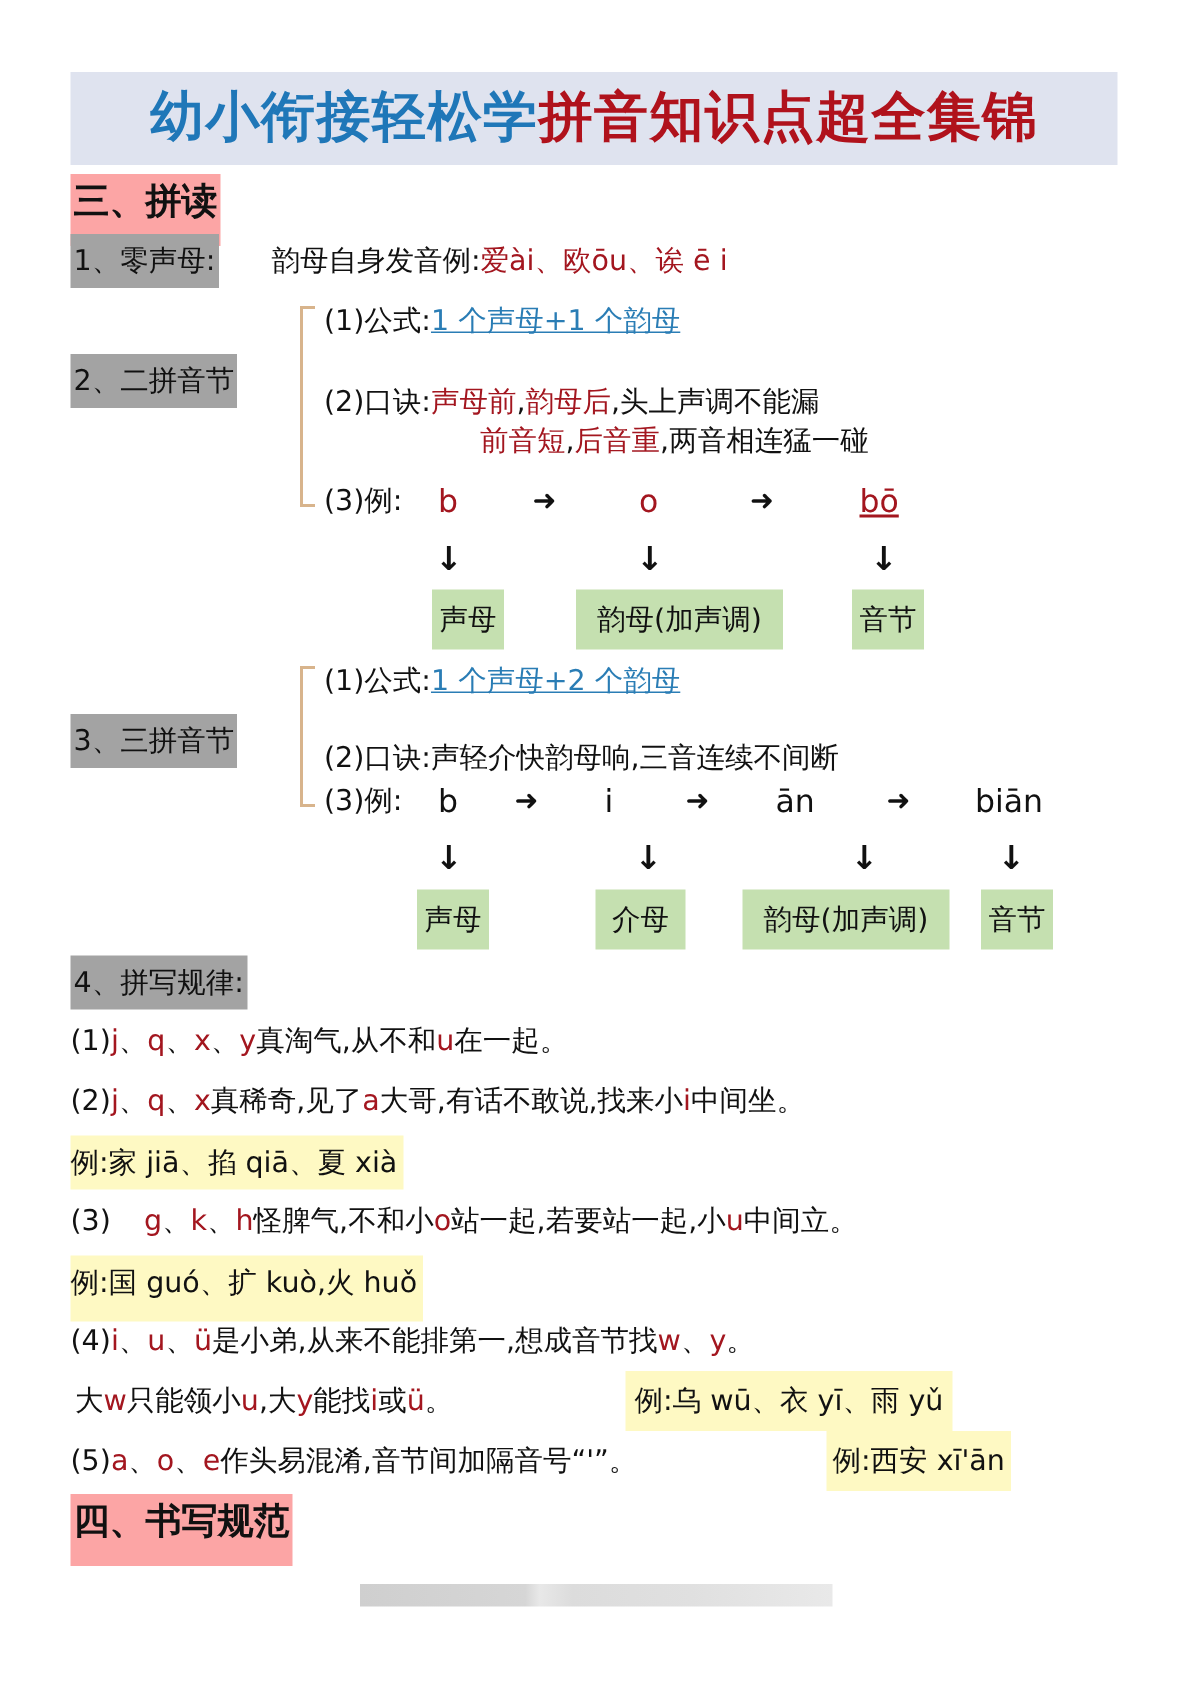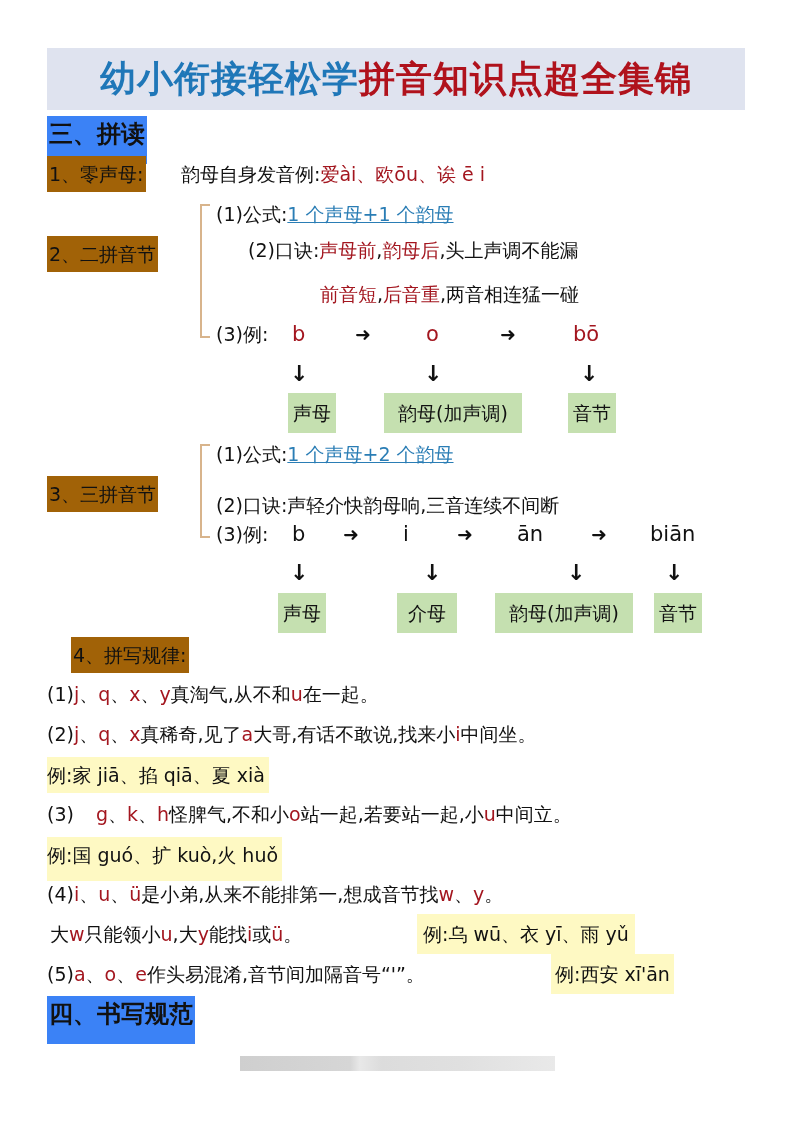--- a/index.html
+++ b/index.html
@@ -6,25 +6,25 @@
   html, body { width: 793px; height: 1122px; background: #ffffff; overflow: hidden; }
   body { position: relative; font-family: "DejaVu Sans", "Liberation Sans", sans-serif; color: #1a1a1a; }
   .title-box {
     position: absolute; left: 47px; top: 48px; width: 698px; height: 62px;
     background: #dfe3ef; text-align: center; font-weight: bold; font-size: 36px; line-height: 62px;
     font-family: "DejaVu Sans", "Liberation Sans", sans-serif; letter-spacing: 1px;
   }
   .title-blue { color: #1f77b8; }
   .title-red { color: #b0121c; }
   .sec-head {
-    position: absolute; background: #3b82f6; font-size: 24px; font-weight: bold; line-height: 36px; height: 48px;
+    position: absolute; background: #fca5a5; font-size: 24px; font-weight: bold; line-height: 36px; height: 48px;
     padding: 0 2px; color: #111;
   }
   .sub-head {
-    position: absolute; background: #a16207; font-size: 19px; line-height: 36px; height: 36px; padding: 0 2px; color: #111;
+    position: absolute; background: #a3a3a3; font-size: 19px; line-height: 36px; height: 36px; padding: 0 2px; color: #111;
   }
   .line { position: absolute; font-size: 19px; line-height: 30px; height: 30px; white-space: nowrap; color: #111; }
   .red { color: #a3161f; }
   .blue { color: #2a7db5; text-decoration: underline; }
   .green-box { position: absolute; background: #c5e0b0; font-size: 19px; text-align: center; line-height: 40px; height: 40px; color: #111; white-space: nowrap; }
   .green-line { background: #fef9c3; }
   .arrow-d { position: absolute; font-size: 22px; font-weight: bold; line-height: 24px; color: #111; }
   .bracket {
     position: absolute; border: 2px solid #d8b48c; border-right: none; width: 10px;
   }
@@ -46,33 +46,33 @@
 <div class="line" style="left:181px; top:159px;">
   <span>韵母自身发音例:</span><span class="red">爱ài、欧ōu、诶 ē i</span>
 </div>
 
 <div class="sub-head" style="left:47px; top:236px;">2、二拼音节</div>
 <div class="bracket" style="left:200px; top:204px; height:134px;"></div>
 
 <div class="line" style="left:216px; top:199px;">
   <span>(1)公式:</span><span class="blue">1 个声母+1 个韵母</span>
 </div>
-<div class="line" style="left:216px; top:235px;margin-left:32px;">
+<div class="line" style="left:216px; top:253px;">
   <span>(2)口诀:</span><span class="red">声母前</span><span>,</span><span class="red">韵母后</span><span>,头上声调不能漏</span>
 </div>
 <div class="line" style="left:320px; top:279px;">
   <span class="red">前音短</span><span>,</span><span class="red">后音重</span><span>,两音相连猛一碰</span>
 </div>
 
 <div class="line" style="left:216px; top:319px;">(3)例:</div>
 <div class="line red" style="left:292px; top:319px; font-size:21px;">b</div>
 <div class="line" style="left:355px; top:319px;">➜</div>
 <div class="line red" style="left:426px; top:319px; font-size:21px;">o</div>
 <div class="line" style="left:500px; top:319px;">➜</div>
-<div class="line red" style="left:573px; top:319px; font-size:21px;">bō</div>
+<div class="line red" style="left:573px; top:319px; font-size:21px;text-decoration:underline;">bō</div>
 
 <div class="arrow-d" style="left:290px; top:362px;">↓</div>
 <div class="arrow-d" style="left:424px; top:362px;">↓</div>
 <div class="arrow-d" style="left:580px; top:362px;">↓</div>
 
 <div class="green-box" style="left:288px; top:393px; width:48px;">声母</div>
 <div class="green-box" style="left:384px; top:393px; width:138px;">韵母(加声调)</div>
 <div class="green-box" style="left:568px; top:393px; width:48px;">音节</div>
 
 <div class="sub-head" style="left:47px; top:476px;">3、三拼音节</div>
@@ -97,21 +97,21 @@
 <div class="arrow-d" style="left:290px; top:561px;">↓</div>
 <div class="arrow-d" style="left:423px; top:561px;">↓</div>
 <div class="arrow-d" style="left:567px; top:561px;">↓</div>
 <div class="arrow-d" style="left:665px; top:561px;">↓</div>
 
 <div class="green-box" style="left:278px; top:593px; width:48px;">声母</div>
 <div class="green-box" style="left:397px; top:593px; width:60px;">介母</div>
 <div class="green-box" style="left:495px; top:593px; width:138px;">韵母(加声调)</div>
 <div class="green-box" style="left:654px; top:593px; width:48px;">音节</div>
 
-<div class="sub-head" style="left:47px; top:637px;margin-left:24px;">4、拼写规律:</div>
+<div class="sub-head" style="left:47px; top:637px;">4、拼写规律:</div>
 
 <div class="line" style="left:47px; top:679px;">
   <span>(1)</span><span class="red">j</span><span>、</span><span class="red">q</span><span>、</span><span class="red">x</span><span>、</span><span class="red">y</span><span>真淘气,从不和</span><span class="red">u</span><span>在一起。</span>
 </div>
 
 <div class="line" style="left:47px; top:719px;">
   <span>(2)</span><span class="red">j</span><span>、</span><span class="red">q</span><span>、</span><span class="red">x</span><span>真稀奇,见了</span><span class="red">a</span><span>大哥,有话不敢说,找来小</span><span class="red">i</span><span>中间坐。</span>
 </div>
 <div class="line green-line" style="left:47px; top:757px; height:36px; line-height:36px; padding-right:4px;">例:家 jiā、掐 qiā、夏 xià</div>
 

